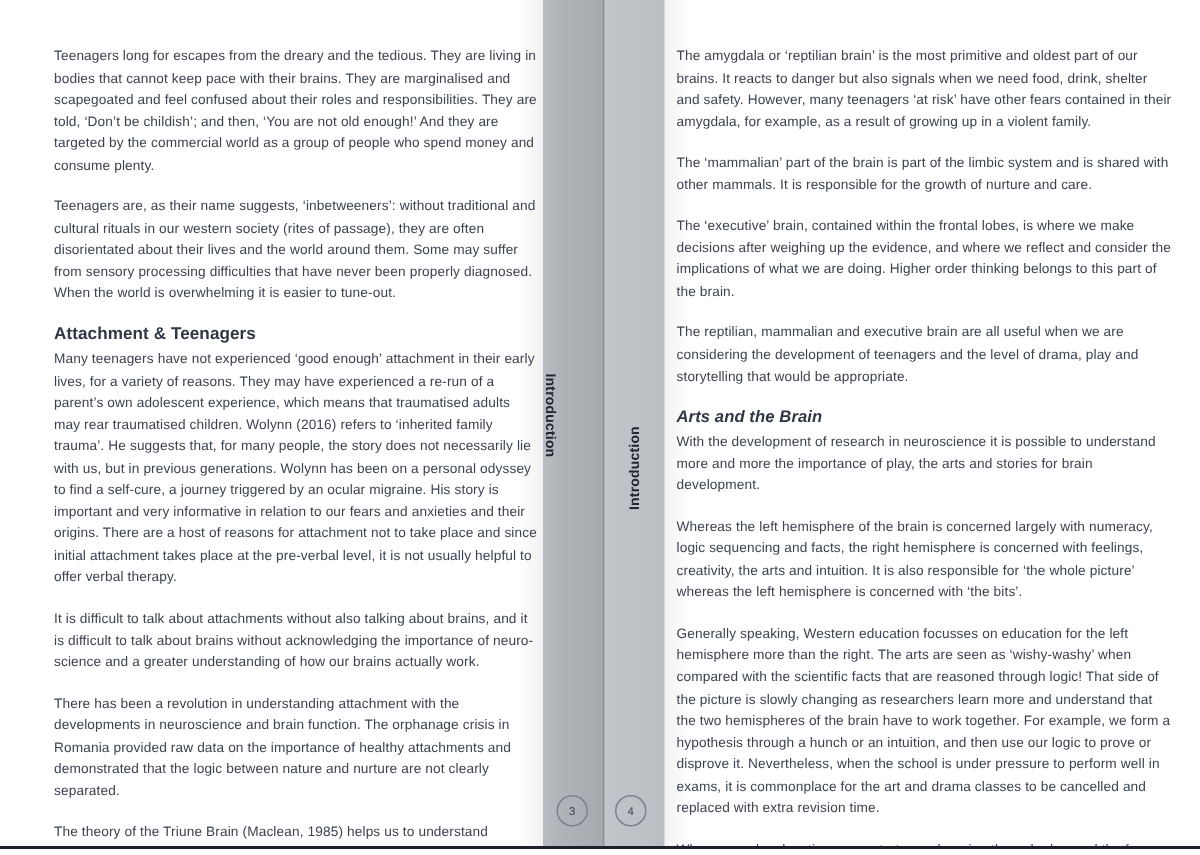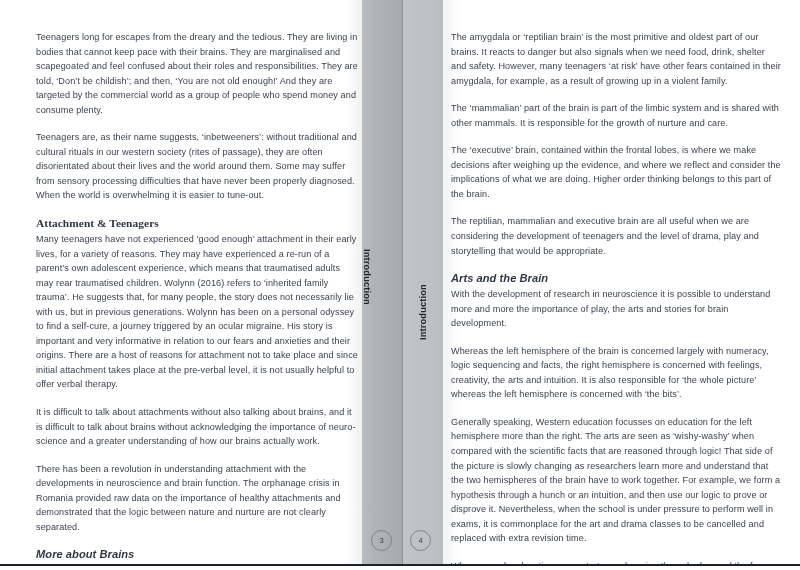--- a/index.html
+++ b/index.html
@@ -47,21 +47,20 @@
   }
   p:last-child { margin-bottom: 0; }
 
   h2.sec-head {
     margin: 5px 0 1px 0;
     font-size: 11.4px;
     line-height: 15px;
     font-weight: bold;
     color: #2f3744;
     letter-spacing: 0.005em;
-    font-family: Liberation Serif, serif;
   }
   h2.sec-head-italic {
     margin: 5px 0 1px 0;
     font-size: 11.1px;
     line-height: 15px;
     font-weight: bold;
     font-style: italic;
     color: #2f3744;
     letter-spacing: 0.005em;
   }
@@ -171,21 +170,20 @@
 <div class="spread">
 
   <div class="page page-left">
     <div class="col" id="left-col">
         <p>Teenagers long for escapes from the dreary and the tedious. They are living in bodies that cannot keep pace with their brains. They are marginalised and scapegoated and feel confused about their roles and responsibilities. They are told, ‘Don’t be childish’; and then, ‘You are not old enough!’ And they are targeted by the commercial world as a group of people who spend money and consume plenty.</p>
         <p>Teenagers are, as their name suggests, ‘inbetweeners’: without traditional and cultural rituals in our western society (rites of passage), they are often disorientated about their lives and the world around them. Some may suffer from sensory processing difficulties that have never been properly diagnosed. When the world is overwhelming it is easier to tune-out.</p>
         <h2 class="sec-head">Attachment &amp; Teenagers</h2>
         <p>Many teenagers have not experienced ‘good enough’ attachment in their early lives, for a variety of reasons. They may have experienced a re-run of a parent’s own adolescent experience, which means that traumatised adults may rear traumatised children. Wolynn (2016) refers to ‘inherited family trauma’. He suggests that, for many people, the story does not necessarily lie with us, but in previous generations. Wolynn has been on a personal odyssey to find a self-cure, a journey triggered by an ocular migraine. His story is important and very informative in relation to our fears and anxieties and their origins. There are a host of reasons for attachment not to take place and since initial attachment takes place at the pre-verbal level, it is not usually helpful to offer verbal therapy.</p>
         <p>It is difficult to talk about attachments without also talking about brains, and it is difficult to talk about brains without acknowledging the importance of neuro-science and a greater understanding of how our brains actually work.</p>
         <p>There has been a revolution in understanding attachment with the developments in neuroscience and brain function. The orphanage crisis in Romania provided raw data on the importance of healthy attachments and demonstrated that the logic between nature and nurture are not clearly separated.</p>
-        <h2 class="sec-head-italic">More about Brains</h2>
         <p>The theory of the Triune Brain (Maclean, 1985) helps us to understand developmental issues in children and teenagers regarding behaviour and learning processes. If early trauma or fears have not been resolved, then higher brain function may well be impaired.</p>
       </div>
   </div>
 
   <div class="page page-right">
     <div class="col" id="right-col">
         <p>The amygdala or ‘reptilian brain’ is the most primitive and oldest part of our brains. It reacts to danger but also signals when we need food, drink, shelter and safety. However, many teenagers ‘at risk’ have other fears contained in their amygdala, for example, as a result of growing up in a violent family.</p>
         <p>The ‘mammalian’ part of the brain is part of the limbic system and is shared with other mammals. It is responsible for the growth of nurture and care.</p>
         <p>The ‘executive’ brain, contained within the frontal lobes, is where we make decisions after weighing up the evidence, and where we reflect and consider the implications of what we are doing. Higher order thinking belongs to this part of the brain.</p>
         <p>The reptilian, mammalian and executive brain are all useful when we are considering the development of teenagers and the level of drama, play and storytelling that would be appropriate.</p>

